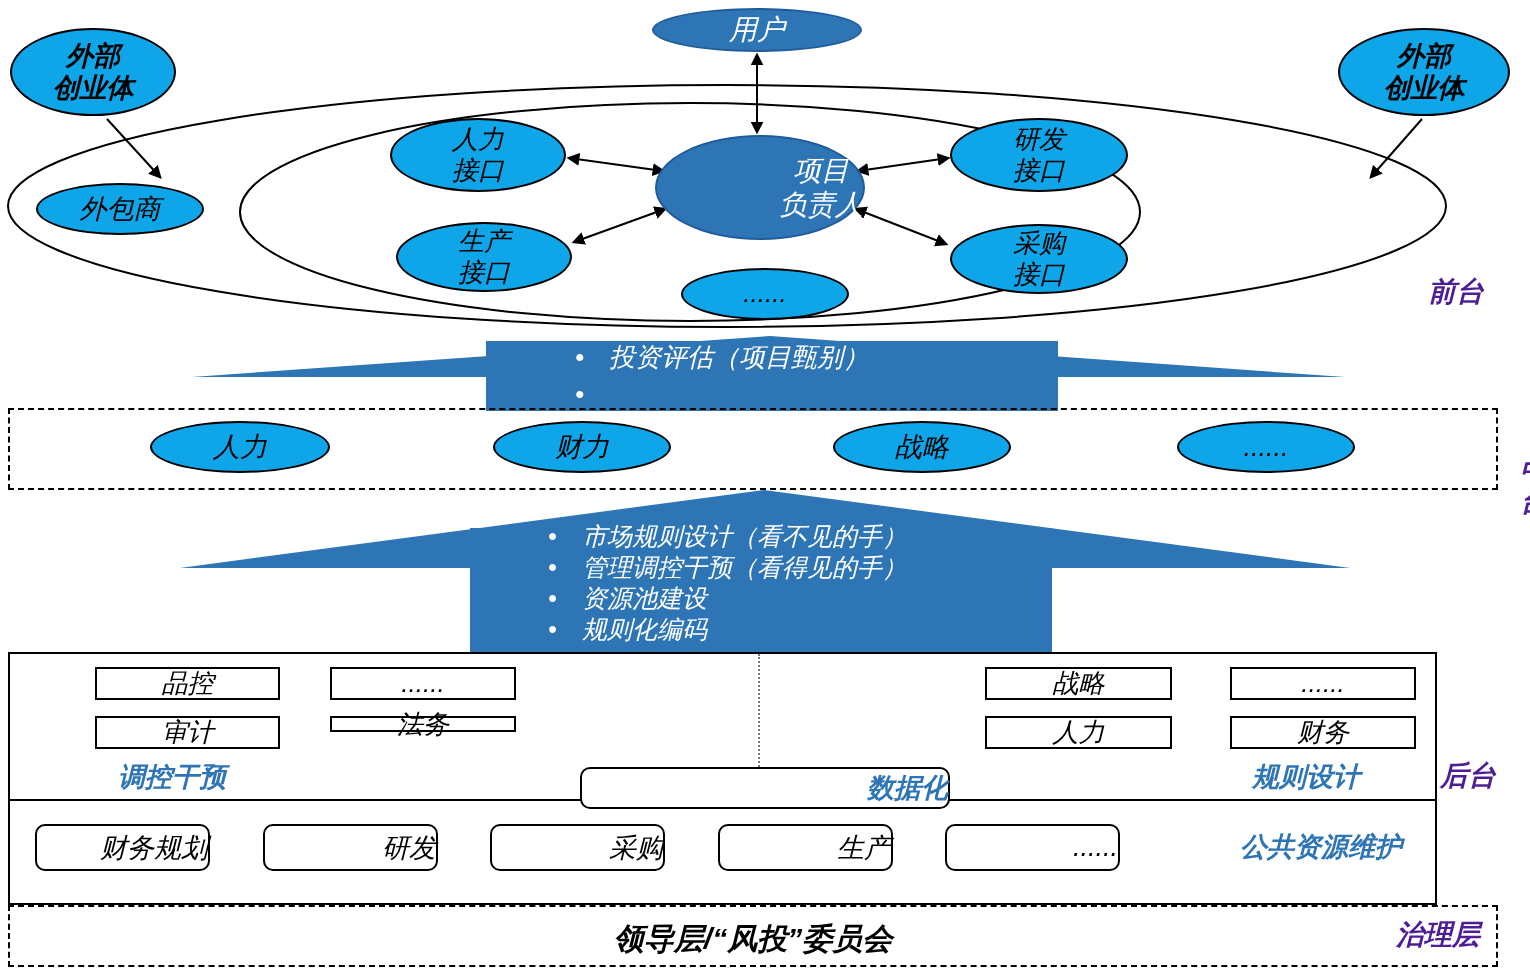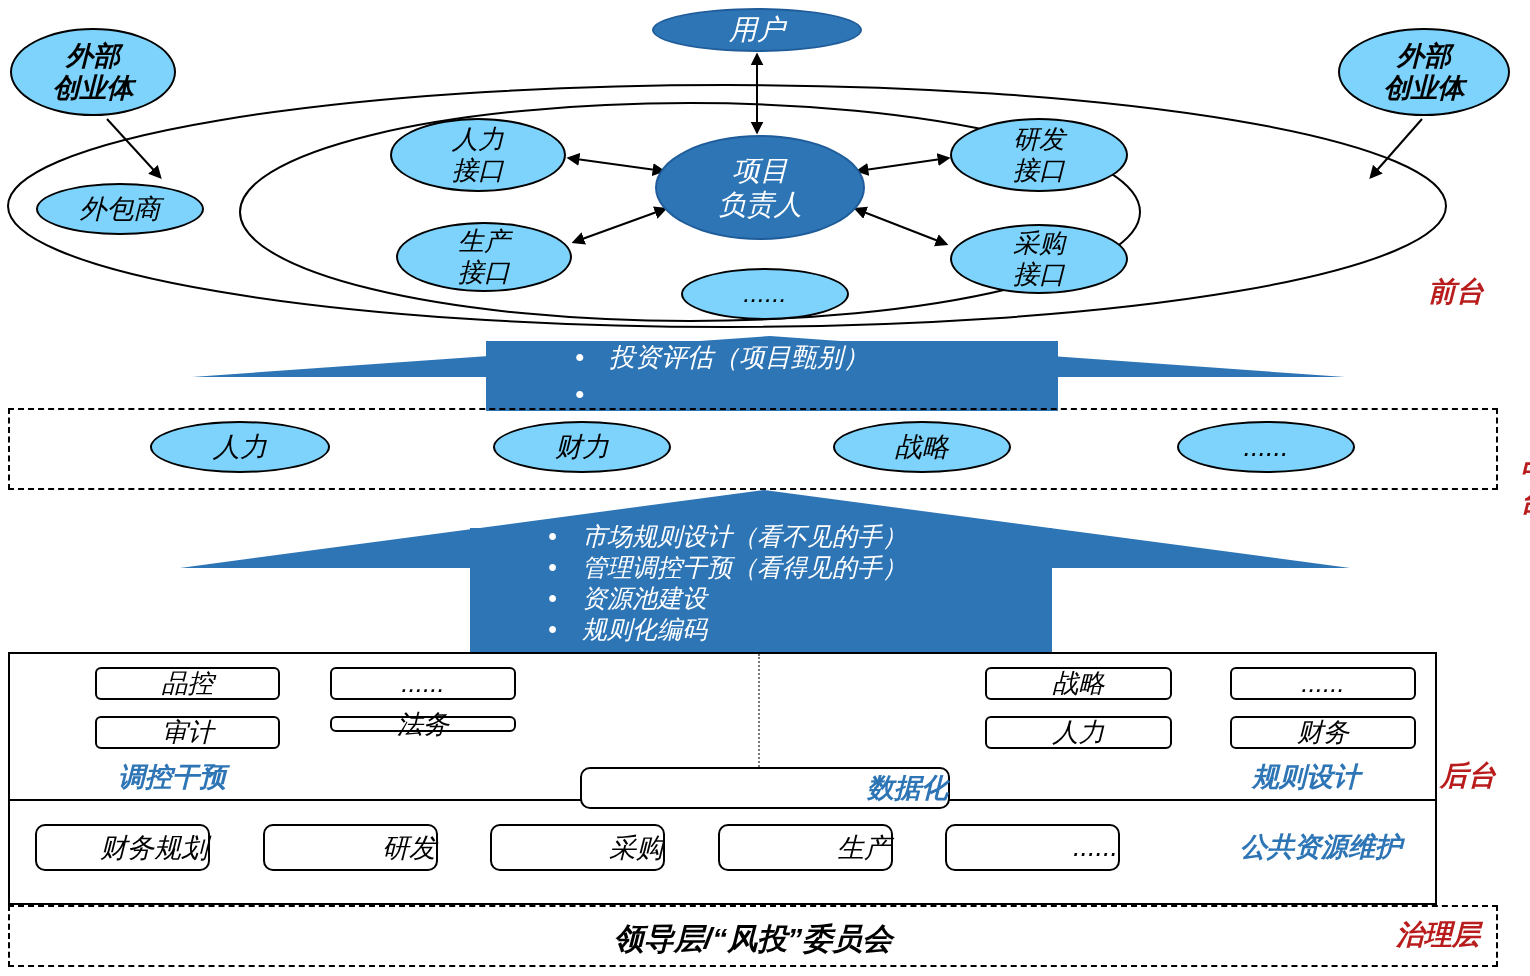--- a/index.html
+++ b/index.html
@@ -2,34 +2,34 @@
 <html><head>
 <meta charset="utf-8">
 <style>
   html,body{margin:0;padding:0;background:#fff;}
   .canvas{
     position:relative;width:1530px;height:976px;background:#fff;overflow:hidden;
     font-family:"Liberation Sans","DejaVu Sans",sans-serif;color:#000;font-style:italic;
   }
   svg.overlay{position:absolute;left:0;top:0;pointer-events:none;}
   .ellipse{
-    position:absolute;border:2px solid #000;border-radius:50%;background:#7dd3fc;
+    position:absolute;border:2px solid #000;border-radius:50%;background:#0ea5e9;
     display:flex;align-items:center;justify-content:center;text-align:center;
     font-size:27px;line-height:1.2;box-sizing:border-box;
   }
   .ellipse.blue{background:#2E75B6;border-color:#1F5C99;color:#fff;font-size:28px;}
   .ellipse.bold{font-weight:bold;}
   .pre{white-space:pre-line;}
   .rbox{
-    position:absolute;border:2px solid #000;border-radius:6px;background:#fff;
+    position:absolute;border:2px solid #000;border-radius:0;background:#fff;
     display:flex;align-items:center;justify-content:center;text-align:center;
     font-size:26px;box-sizing:border-box;
   }
   .rbox.big{border-radius:10px;font-size:27px;justify-content:flex-end;}
-  .tag-red{position:absolute;color:#b91c1c;font-weight:bold;font-size:28px;line-height:1.1;}
+  .tag-red{position:absolute;color:#4c1d95;font-weight:bold;font-size:28px;line-height:1.1;}
   .blue-label{position:absolute;color:#2E75B6;font-weight:bold;font-size:27px;line-height:1.1;}
   .dashed-box{position:absolute;border:2px dashed #000;box-sizing:border-box;background:transparent;}
   .solid-box{position:absolute;border:2px solid #000;box-sizing:border-box;background:transparent;}
   .hline{position:absolute;border-top:2px solid #000;height:0;}
   .vdots{position:absolute;border-left:2px dotted #777;width:0;}
   .arrow-text{position:absolute;color:#fff;font-size:25px;}
   .bullet-row{display:flex;align-items:flex-start;line-height:31px;}
   .bullet-dot{width:34px;flex:0 0 34px;text-align:left;}
   .gov-text{position:absolute;text-align:center;font-weight:bold;font-size:30px;}
   .databox-label{color:#2E75B6;font-weight:bold;font-size:27px;}
@@ -69,21 +69,21 @@
       <line x1="856" y1="209" x2="946" y2="244" marker-start="url(#ah)" marker-end="url(#ah)"></line>
       <line x1="107" y1="119" x2="160" y2="177" marker-end="url(#ah)"></line>
       <line x1="1422" y1="119" x2="1371" y2="177" marker-end="url(#ah)"></line>
     </g>
   </svg>
 
   <div class="ellipse blue" style="left:652px;top:8px;width:210px;height:44px;">
     <span>用户</span>
   </div>
 
-  <div class="ellipse blue pre" style="left:655px;top:135px;width:210px;height:105px;">
+  <div class="ellipse blue pre" style="left:655px;top:135px;width:210px;height:105px;justify-content:flex-end;">
     <span class="pre">项目
 负责人</span>
   </div>
 
   <div class="ellipse pre" style="left:390px;top:118px;width:176px;height:74px;font-size:26px;">
     <span class="pre">人力
 接口</span>
   </div>
 
   <div class="ellipse pre" style="left:950px;top:118px;width:178px;height:74px;font-size:26px;">

